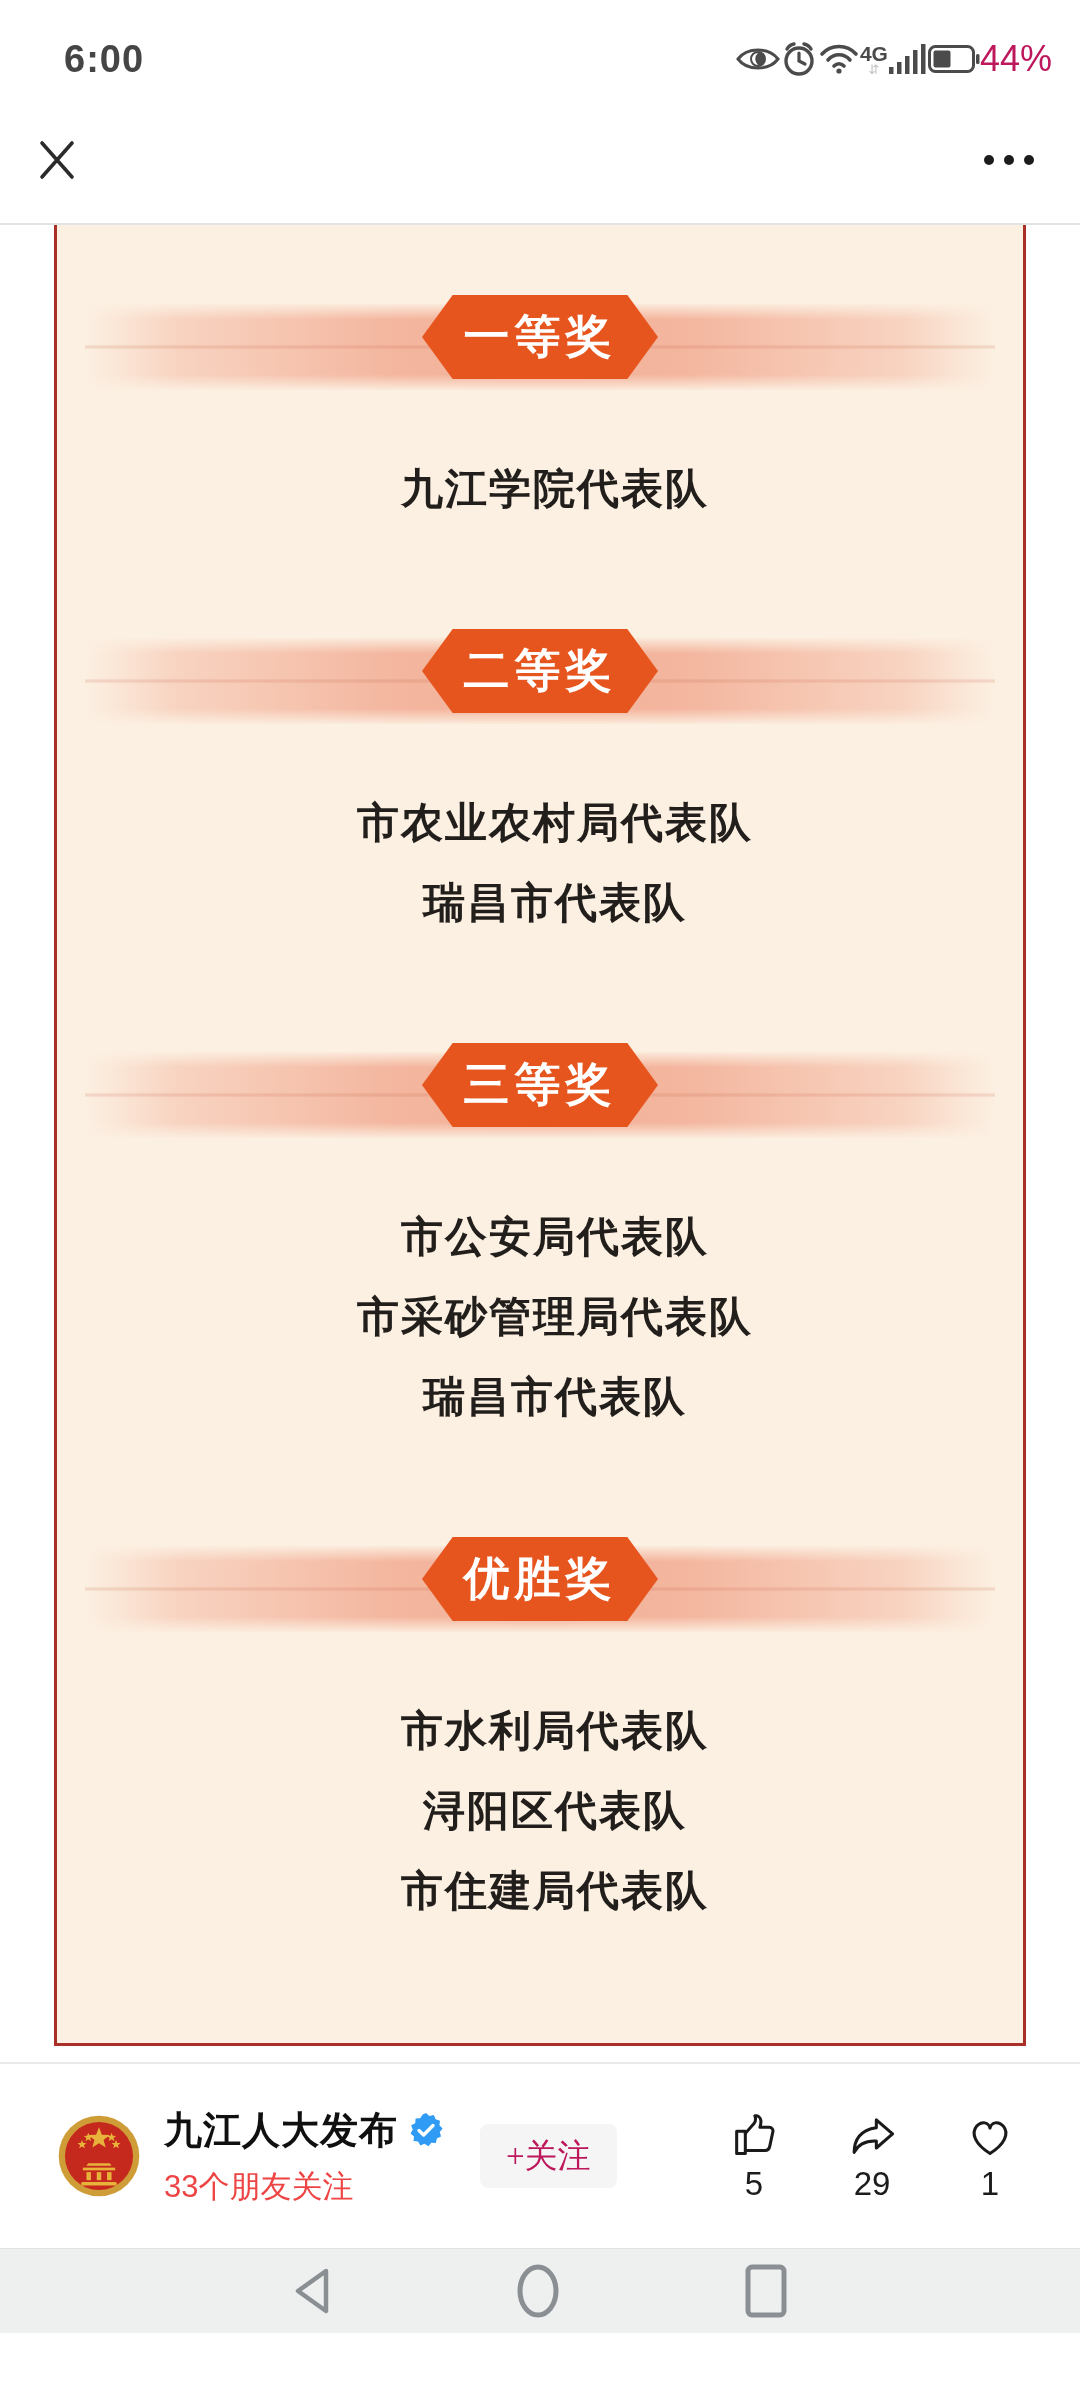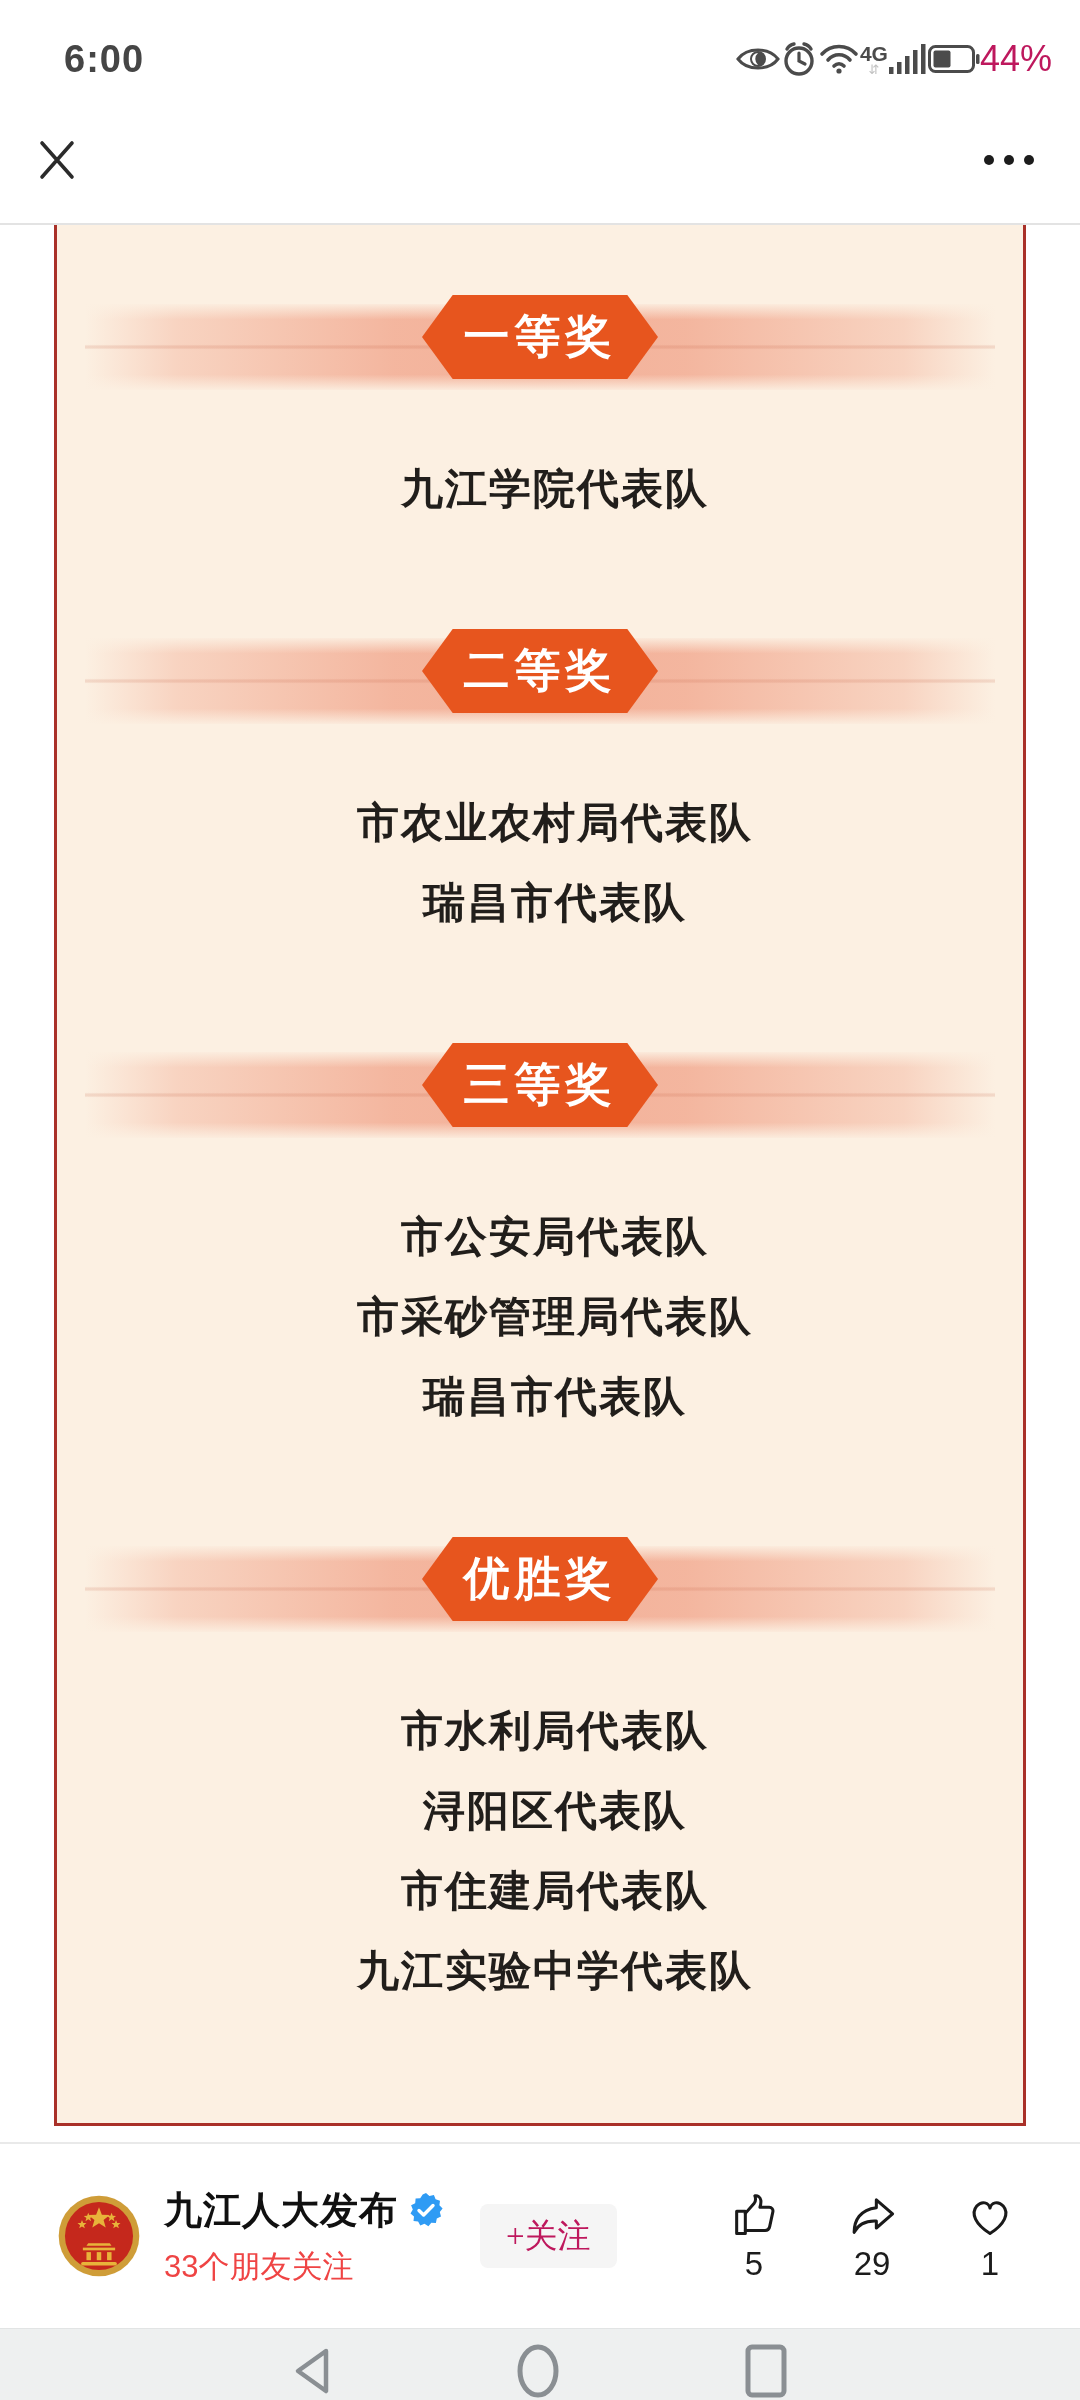--- a/index.html
+++ b/index.html
@@ -167,21 +167,20 @@
         </div>
         <div class="award-section">
           <div class="award-row">
             <div class="ribbon-band"></div>
             <div class="award-badge">优胜奖</div>
           </div>
           <div class="team-list">
             <div class="team-name">市水利局代表队</div>
             <div class="team-name">浔阳区代表队</div>
             <div class="team-name">市住建局代表队</div>
-            <div class="team-name">九江实验中学代表队</div>
           </div>
         </div>
       </div>
   </div>
 </div>
 
 <div class="account-bar">
   <span class="avatar">
     <svg width="86" height="86" viewBox="0 0 96 96">
       <circle cx="48" cy="48" r="45" fill="#cf9d38"></circle>

